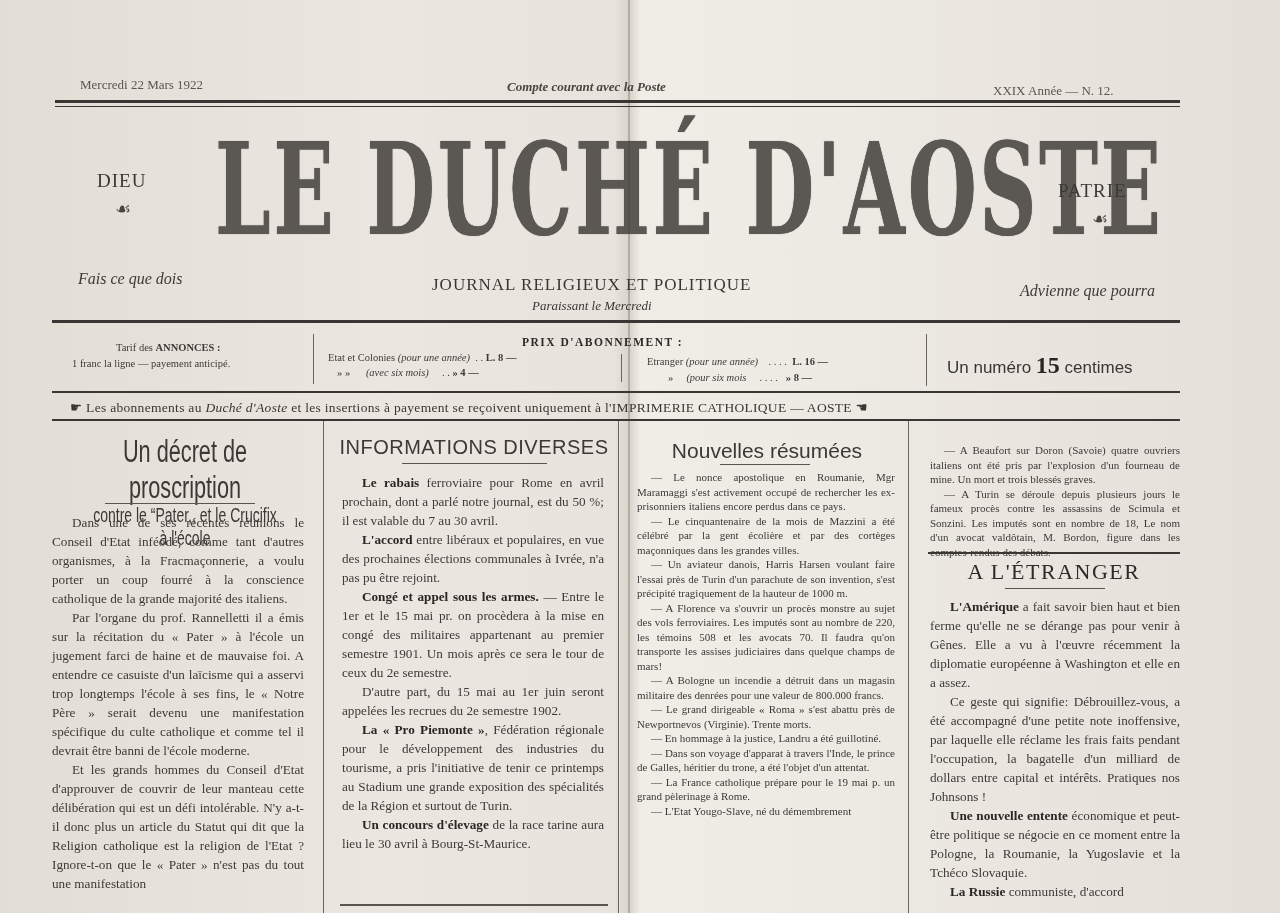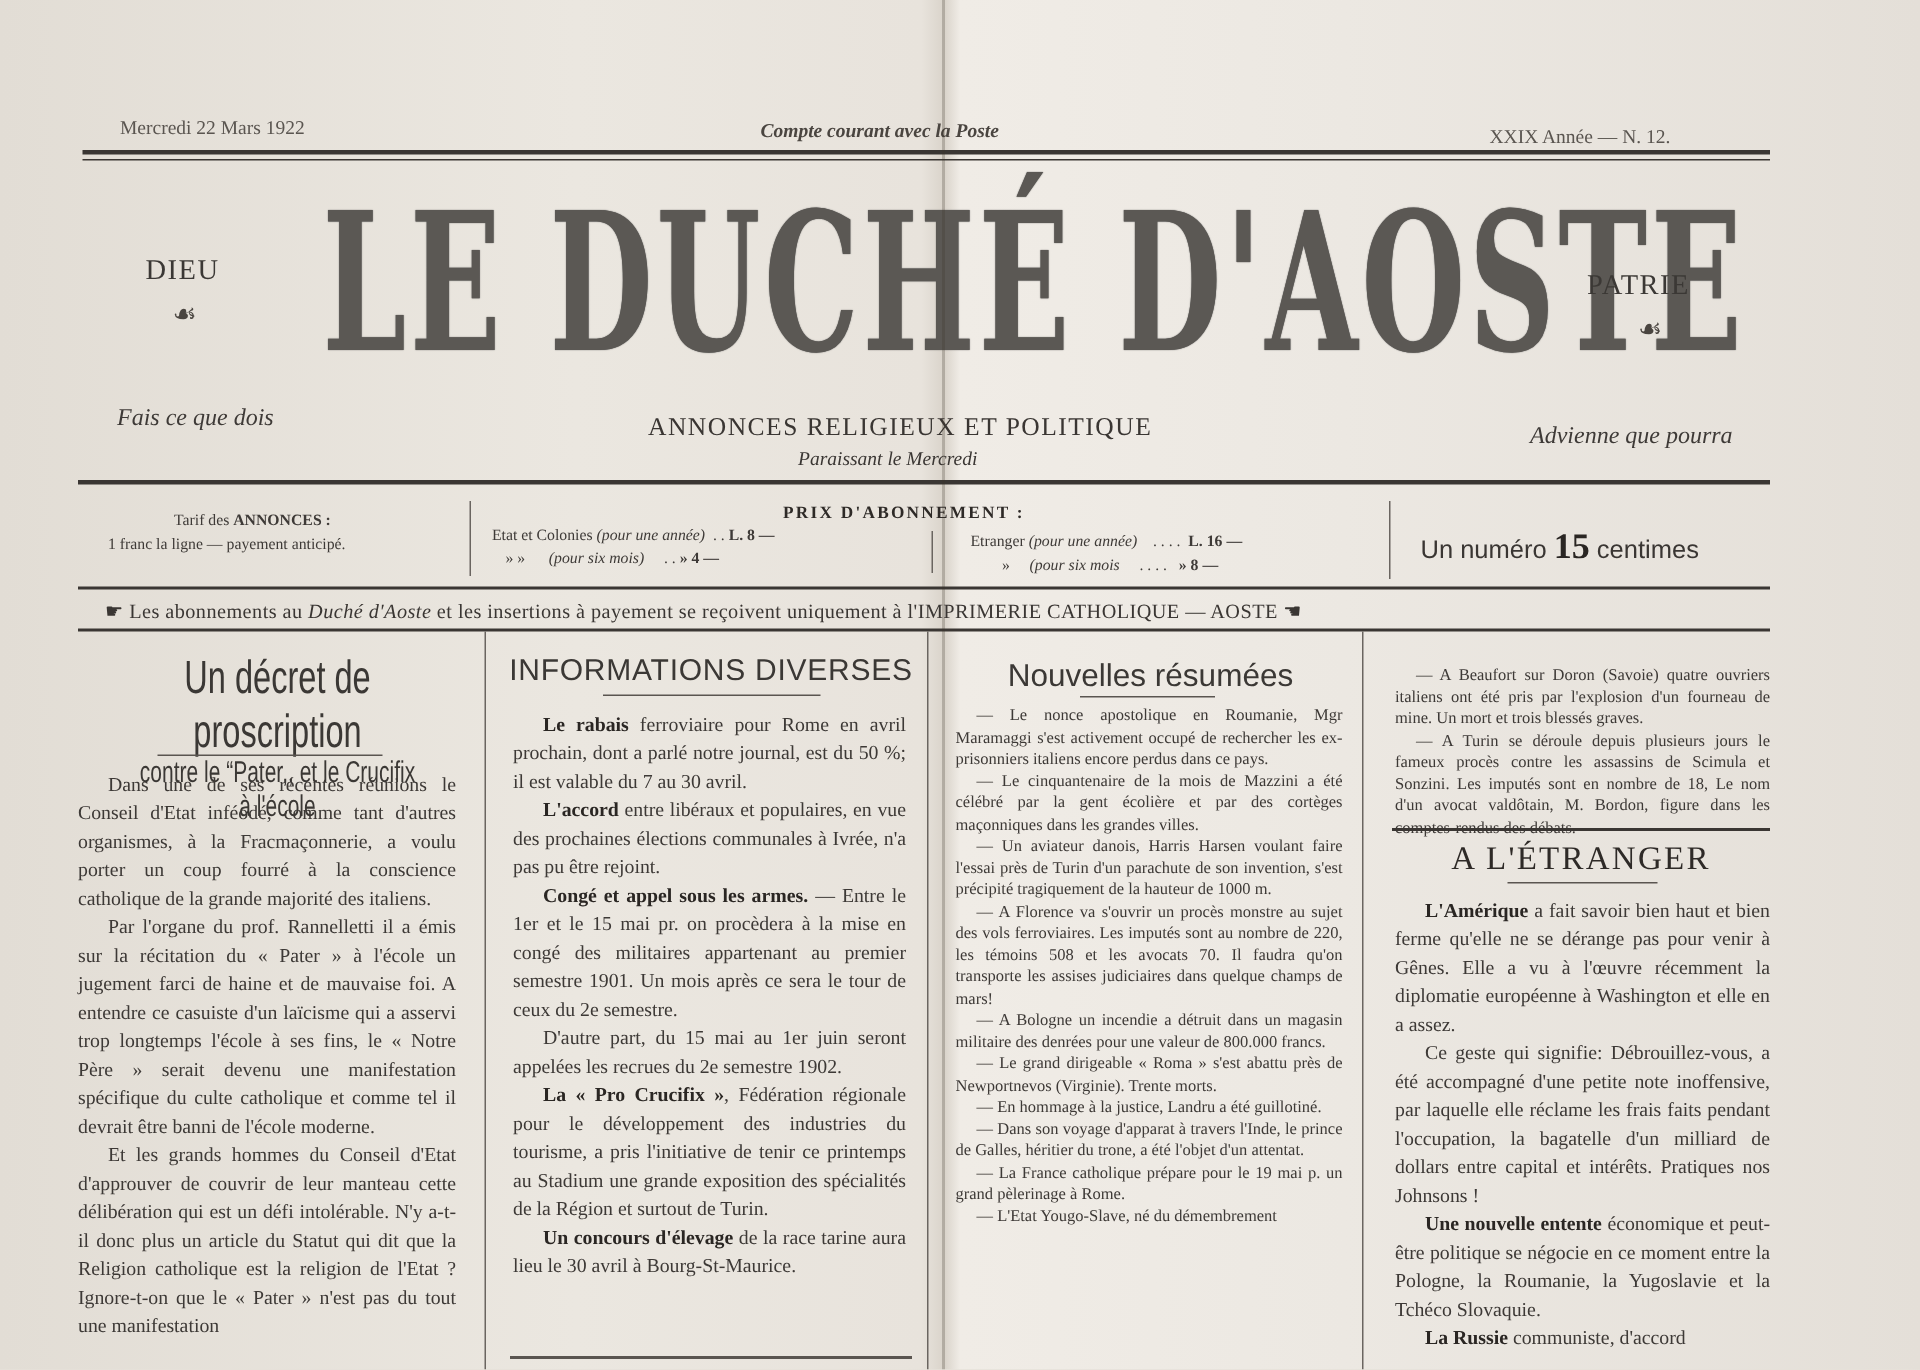--- a/index.html
+++ b/index.html
@@ -70,21 +70,21 @@
 <div class="rule" style="left:55px; top:100px; width:1125px; height:3px;"></div>
 <div class="rule" style="left:55px; top:106px; width:1125px; height:1px;"></div>
 
 <div class="abs dieu" style="left:97px; top:170px;">DIEU</div>
 <div class="abs flourish" style="left:115px; top:198px;">☙</div>
 <div class="abs title" style="left:215px; top:125px;">LE DUCHÉ D'AOSTE</div>
 <div class="abs patrie" style="left:1058px; top:180px;">PATRIE</div>
 <div class="abs flourish" style="left:1092px; top:208px;">☙</div>
 
 <div class="abs motto" style="left:78px; top:270px;">Fais ce que dois</div>
-<div class="abs subtitle" style="left:432px; top:275px;">ANNONCES RELIGIEUX ET POLITIQUE</div>
+<div class="abs subtitle" style="left:432px; top:275px;">JOURNAL RELIGIEUX ET POLITIQUE</div>
 <div class="abs paraissant" style="left:532px; top:298px;">Paraissant le Mercredi</div>
 <div class="abs motto" style="left:1020px; top:282px;">Advienne que pourra</div>
 
 <div class="rule" style="left:52px; top:320px; width:1128px; height:3px;"></div>
 
 <div class="abs small" style="left:116px; top:342px;">
   <span>Tarif des</span>
   <b>ANNONCES :</b>
 </div>
 <div class="abs small" style="left:72px; top:358px;">1 franc la ligne — payement anticipé.</div>
@@ -92,21 +92,21 @@
 
 <div class="abs prix-title" style="left:522px; top:336px;">PRIX D'ABONNEMENT :</div>
 <div class="abs small" style="left:328px; top:352px;">
   <span>Etat et Colonies</span>
   <i>(pour une année)</i>
   &nbsp;<span>. .</span>
   <b>L. 8 —</b>
 </div>
 <div class="abs small" style="left:337px; top:367px;">
   <span>»         »</span>
-  &nbsp;&nbsp;&nbsp;&nbsp;&nbsp;<i>(pour six mois)</i>
+  &nbsp;&nbsp;&nbsp;&nbsp;&nbsp;<i>(avec six mois)</i>
   &nbsp;&nbsp;&nbsp;&nbsp;<span>. .</span>
   <b>» 4 —</b>
 </div>
 <div class="vline" style="left:621px; top:354px; height:28px;"></div>
 <div class="abs small" style="left:647px; top:356px;">
   <span>Etranger</span>
   <i>(pour une année)</i>
   &nbsp;&nbsp;&nbsp;<span>. . . .</span>
   &nbsp;<b>L. 16 —</b>
 </div>
@@ -149,21 +149,21 @@
   <p>Et les grands hommes du Conseil d'Etat d'approuver de couvrir de leur manteau cette délibération qui est un défi intolérable. N'y a-t-il donc plus un article du Statut qui dit que la Religion catholique est la religion de l'Etat ? Ignore-t-on que le « Pater » n'est pas du tout une manifestation</p>
 </div>
 
 <div class="abs h-info" style="left:330px; top:436px; width:288px;">INFORMATIONS DIVERSES</div>
 <div class="orn" style="left:402px; top:463px; width:145px; height:1px;"></div>
 <div class="col" style="left:342px; top:473px; width:262px;">
   <p><span class="bold">Le rabais</span><span> ferroviaire pour Rome en avril prochain, dont a parlé notre journal, est du 50 %; il est valable du 7 au 30 avril.</span></p>
   <p><span class="bold">L'accord</span><span> entre libéraux et populaires, en vue des prochaines élections communales à Ivrée, n'a pas pu être rejoint.</span></p>
   <p><span class="bold">Congé et appel sous les armes.</span><span> — Entre le 1er et le 15 mai pr. on procèdera à la mise en congé des militaires appartenant au premier semestre 1901. Un mois après ce sera le tour de ceux du 2e semestre.</span></p>
   <p><span>D'autre part, du 15 mai au 1er juin seront appelées les recrues du 2e semestre 1902.</span></p>
-  <p><span class="bold">La « Pro Crucifix »</span><span>, Fédération régionale pour le développement des industries du tourisme, a pris l'initiative de tenir ce printemps au Stadium une grande exposition des spécialités de la Région et surtout de Turin.</span></p>
+  <p><span class="bold">La « Pro Piemonte »</span><span>, Fédération régionale pour le développement des industries du tourisme, a pris l'initiative de tenir ce printemps au Stadium une grande exposition des spécialités de la Région et surtout de Turin.</span></p>
   <p><span class="bold">Un concours d'élevage</span><span> de la race tarine aura lieu le 30 avril à Bourg-St-Maurice.</span></p>
 </div>
 <div class="orn" style="left:340px; top:904px; width:268px; height:2px;"></div>
 
 <div class="abs h-nouvelles" style="left:628px; top:439px; width:278px;">Nouvelles résumées</div>
 <div class="orn" style="left:720px; top:464px; width:90px; height:1px;"></div>
 <div class="col small-type" style="left:637px; top:470px; width:258px;">
   <p>— Le nonce apostolique en Roumanie, Mgr Maramaggi s'est activement occupé de rechercher les ex-prisonniers italiens encore perdus dans ce pays.</p>
   <p>— Le cinquantenaire de la mois de Mazzini a été célébré par la gent écolière et par des cortèges maçonniques dans les grandes villes.</p>
   <p>— Un aviateur danois, Harris Harsen voulant faire l'essai près de Turin d'un parachute de son invention, s'est précipité tragiquement de la hauteur de 1000 m.</p>

